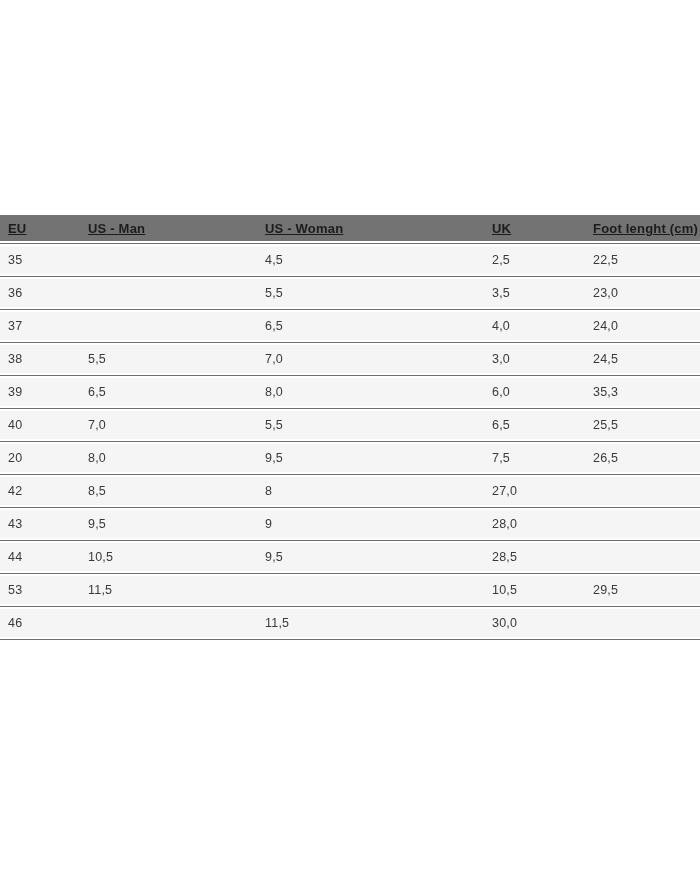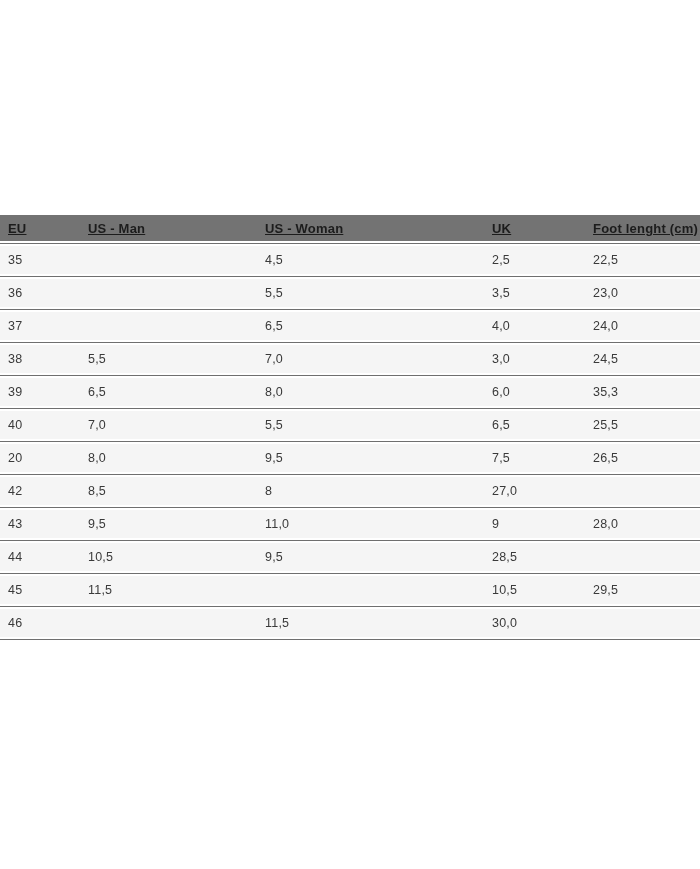--- a/index.html
+++ b/index.html
@@ -130,36 +130,35 @@
     <span class="cell">42</span>
     <span class="cell">8,5</span>
     <span class="cell">8</span>
     <span class="cell">27,0</span>
   </div>
   <div class="sep"></div>
 
   <div class="row">
     <span class="cell">43</span>
     <span class="cell">9,5</span>
-    <span class="cell">11,0</span>
     <span class="cell">9</span>
     <span class="cell">28,0</span>
   </div>
   <div class="sep"></div>
 
   <div class="row">
     <span class="cell">44</span>
     <span class="cell">10,5</span>
     <span class="cell">9,5</span>
     <span class="cell">28,5</span>
   </div>
   <div class="sep"></div>
 
   <div class="row">
-    <span class="cell">45</span>
+    <span class="cell">53</span>
     <span class="cell">11,5</span>
     <span class="cell"></span>
     <span class="cell">10,5</span>
     <span class="cell">29,5</span>
   </div>
   <div class="sep"></div>
 
   <div class="row">
     <span class="cell">46</span>
     <span class="cell"></span>

